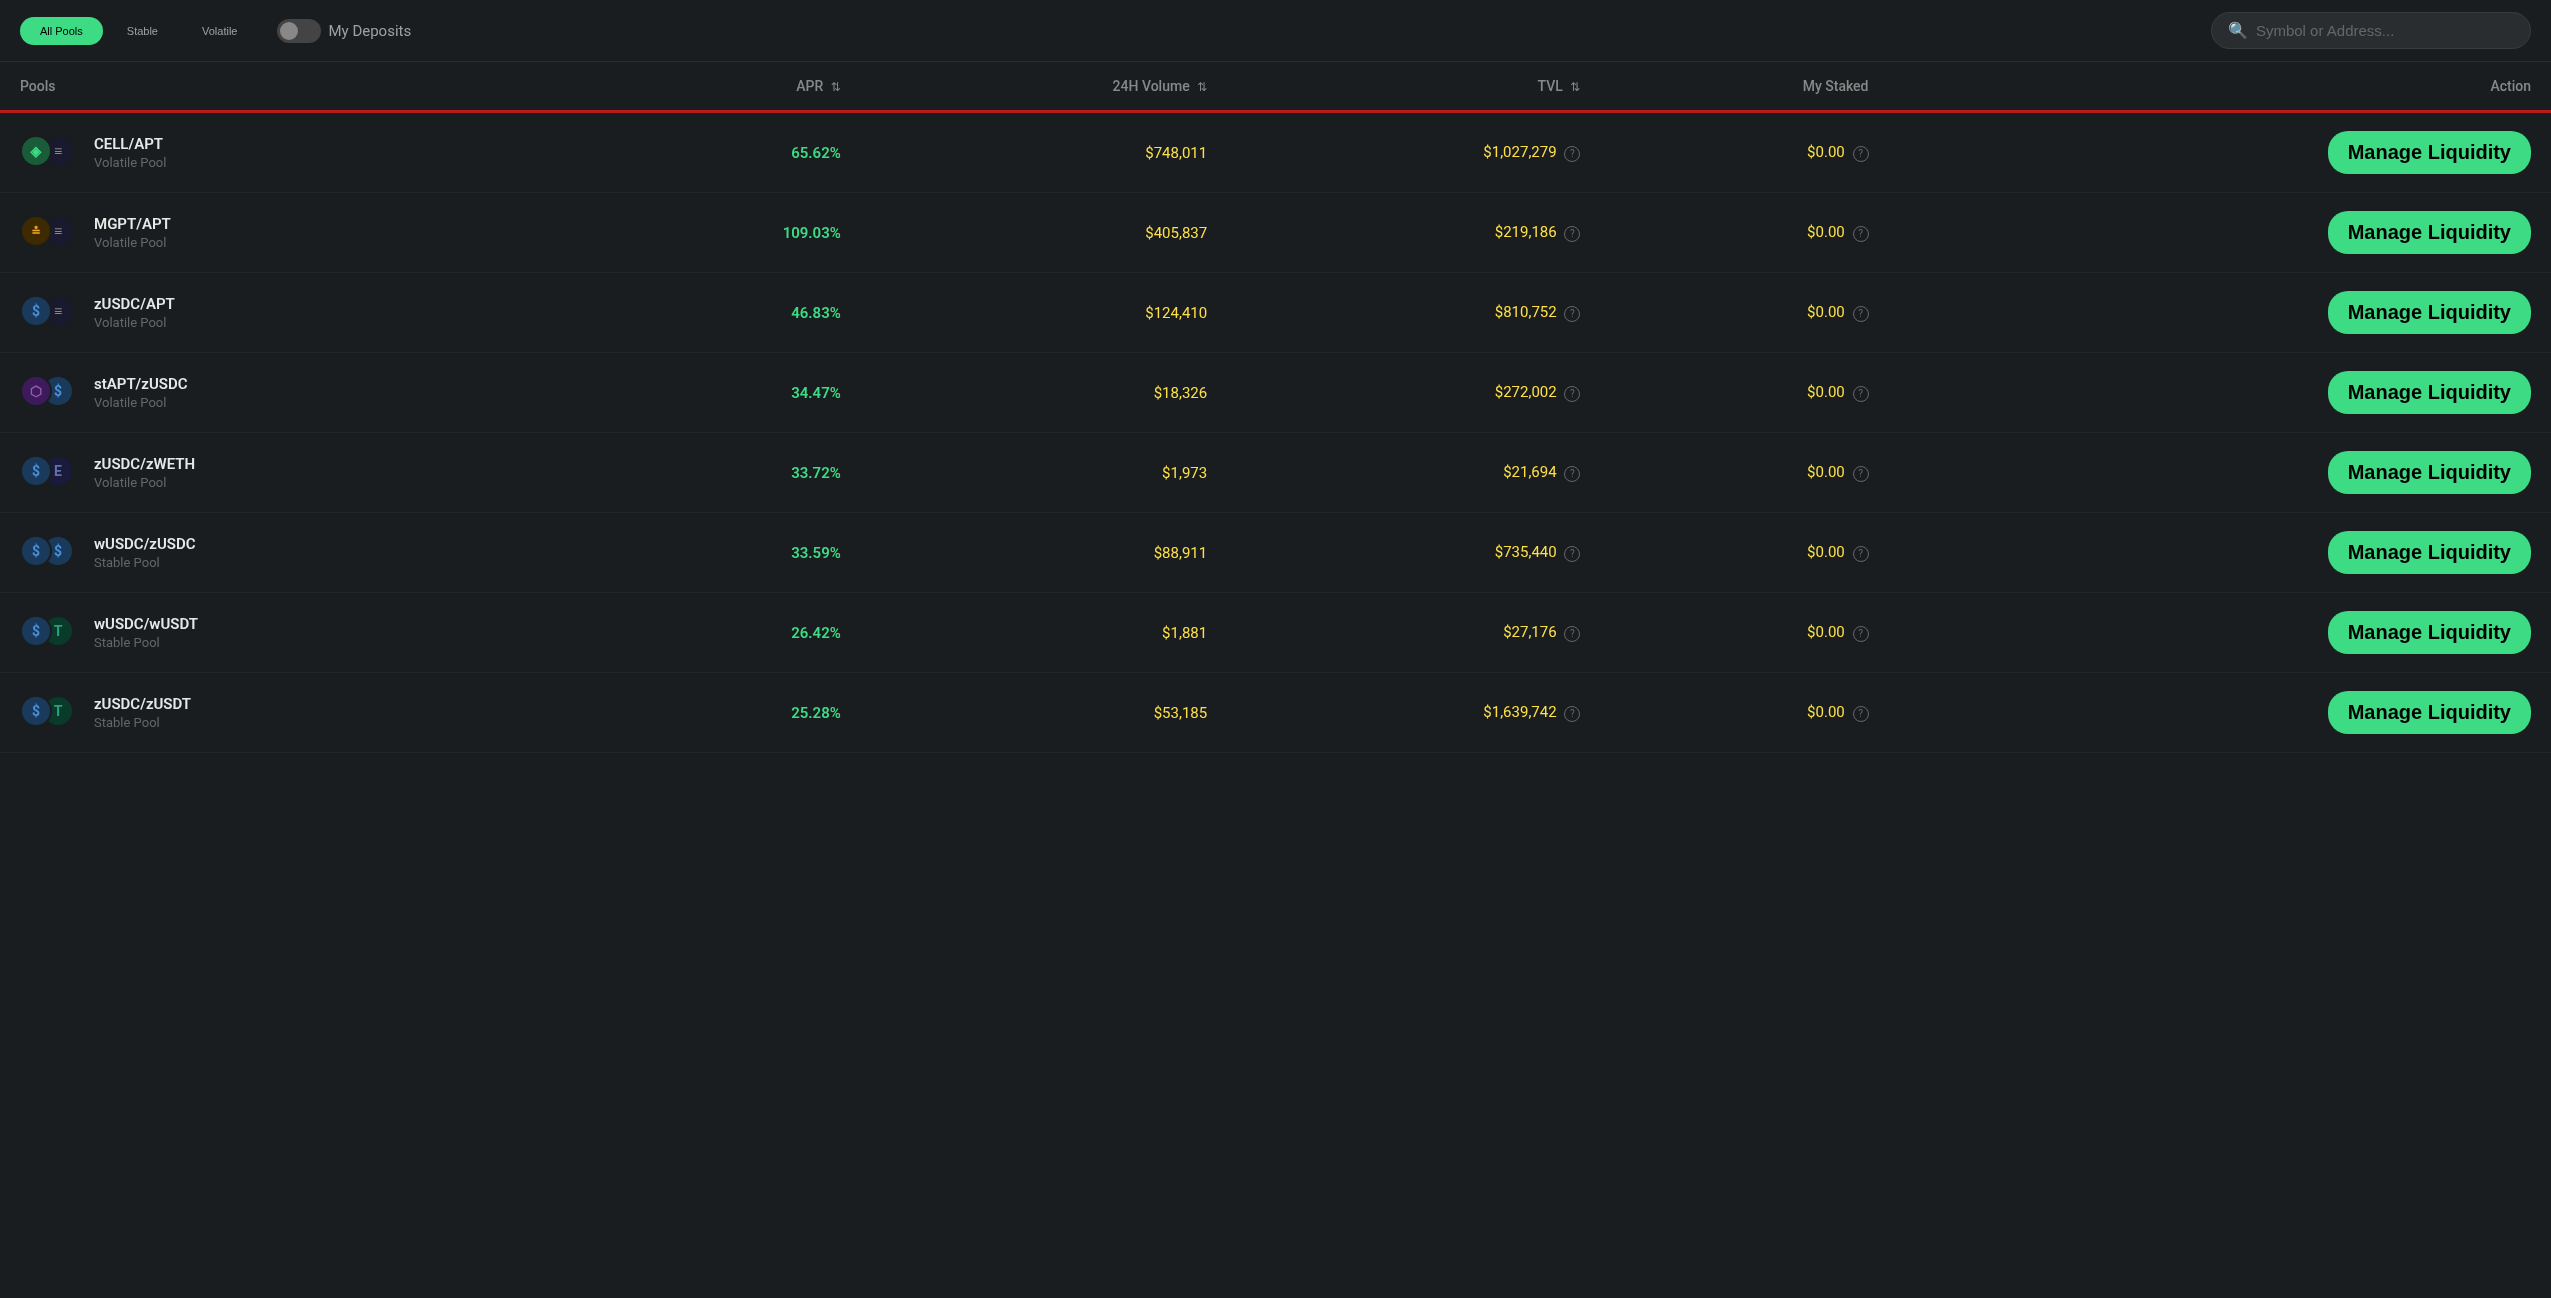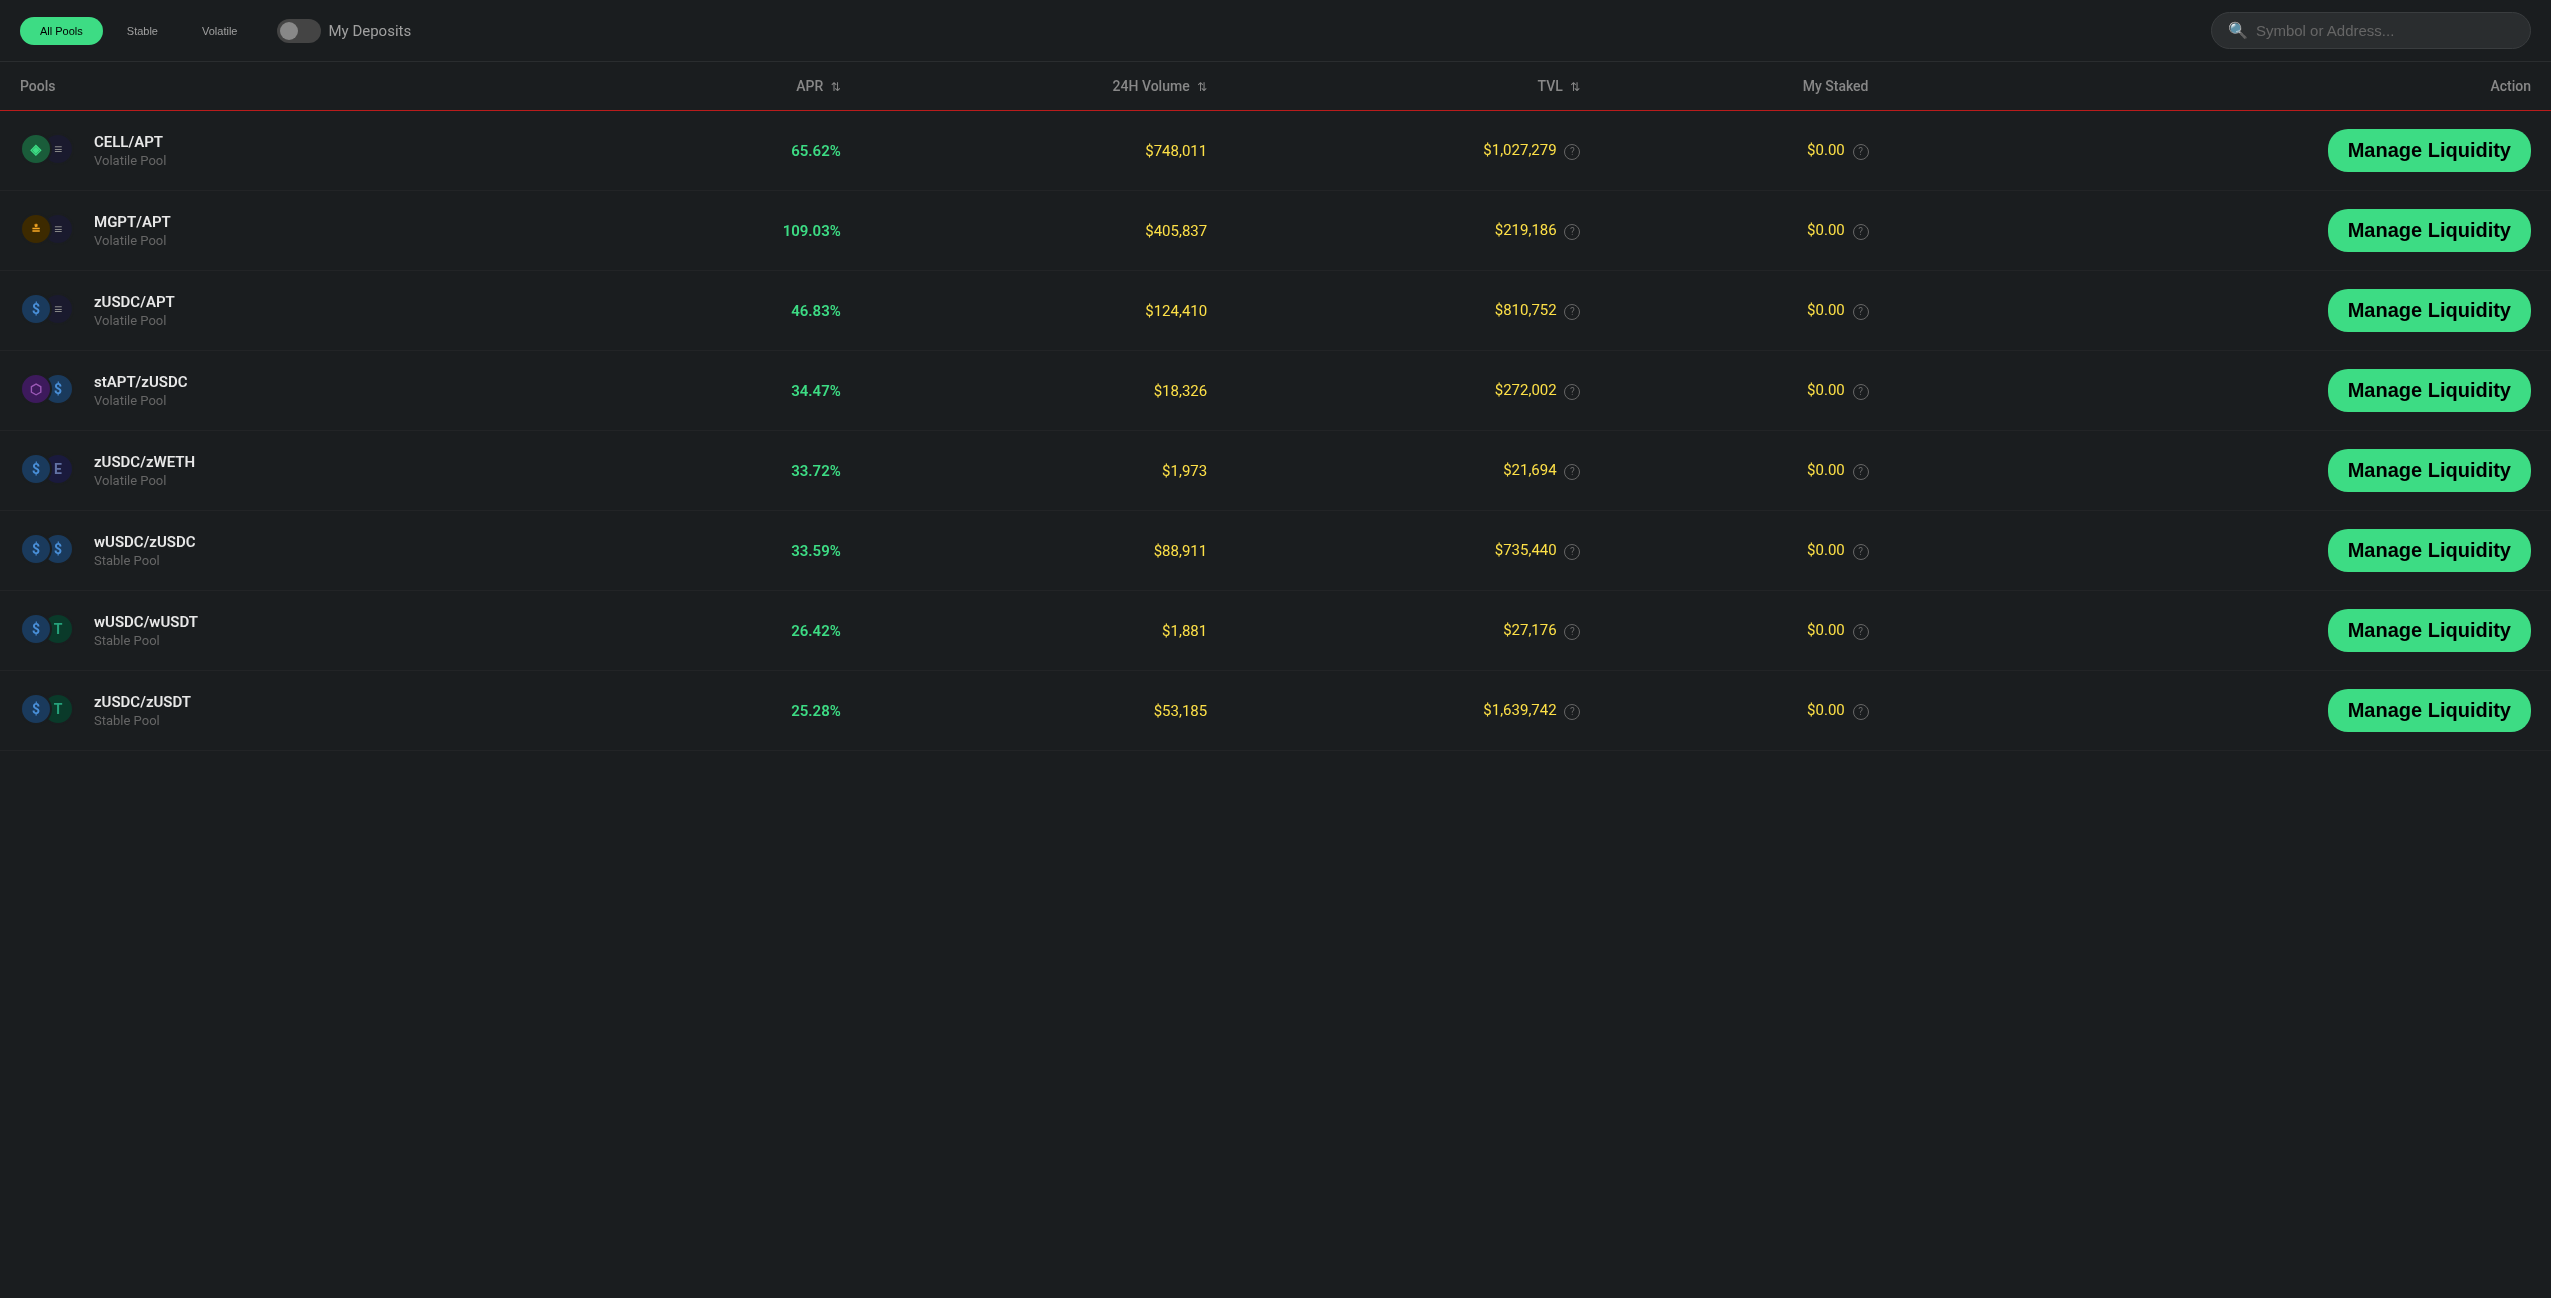--- a/index.html
+++ b/index.html
@@ -114,21 +114,21 @@
       width: 100%;
       padding: 0;
     }
 
     table {
       width: 100%;
       border-collapse: collapse;
     }
 
     thead tr {
-      border-bottom: 1px solid #b91c1c;
+      border-bottom: 3px solid #b91c1c;
     }
 
     th {
       padding: 16px 20px;
       text-align: left;
       color: #888;
       font-weight: 500;
       font-size: 14px;
     }
 

